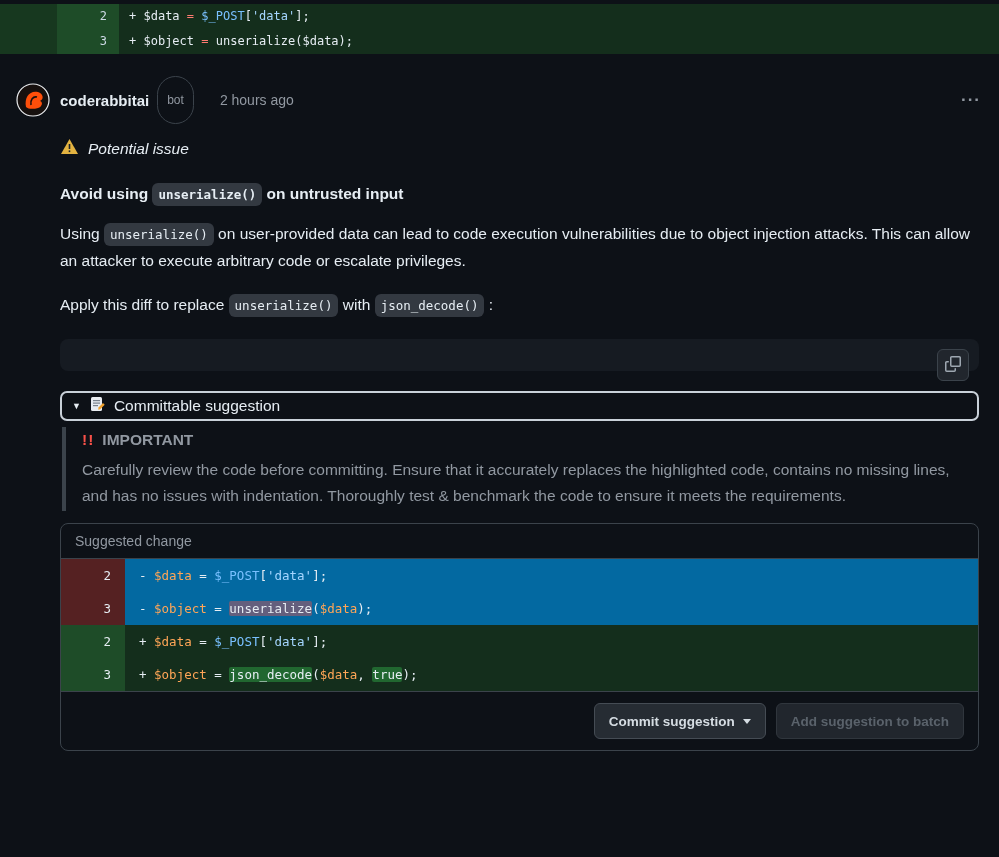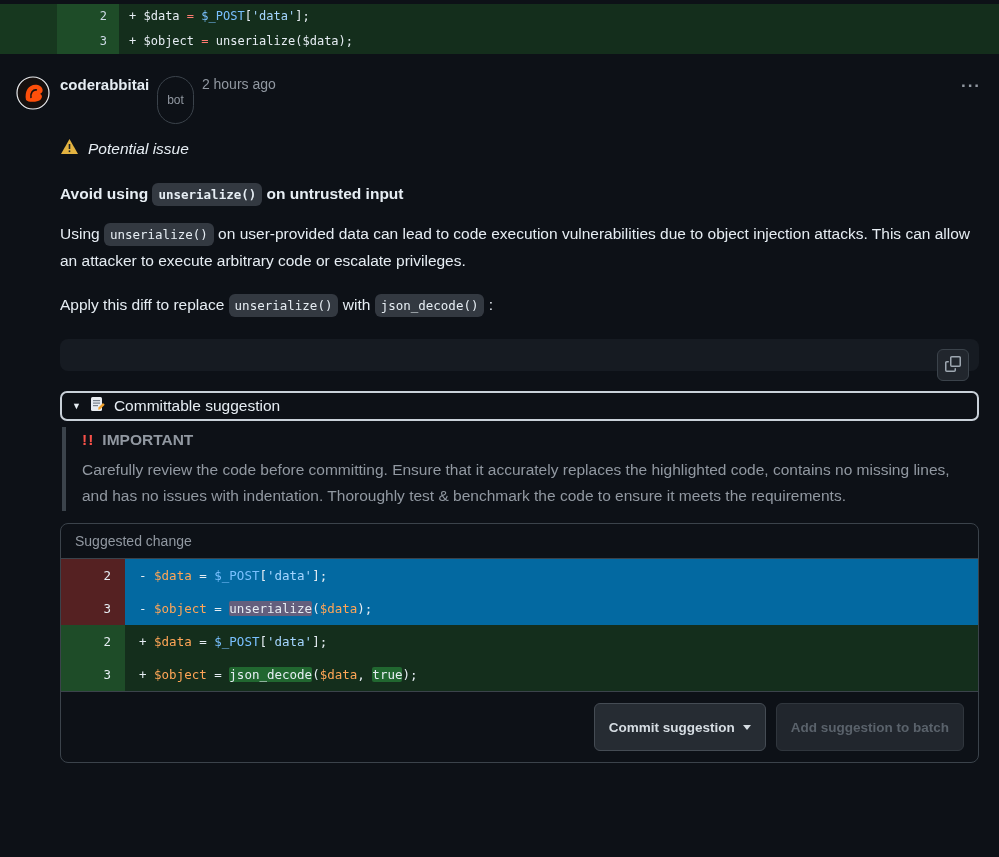--- a/index.html
+++ b/index.html
@@ -10,25 +10,25 @@
     font-family:"Liberation Sans",sans-serif;font-size:15.5px;
   }
   
   .top-diff{padding-top:4px}
   .td-row{display:flex;height:25px;font-family:"DejaVu Sans Mono",monospace;font-size:12px}
   .td-gut1{width:57px;background:#17381f}
   .td-gut2{width:62px;background:#1e4c28;color:#cdd9e5;text-align:right;padding-right:12px;line-height:25px}
   .td-code{flex:1;background:#142e1c;padding-left:10px;line-height:25px;white-space:pre}
   .sign{color:#e6edf3}
   
-  .c-header{display:flex;padding:22px 18px 0 16px}
+  .c-header{display:flex;align-items:center;padding:22px 18px 0 16px}
   .avatar{width:34px;height:34px;margin-right:10px;flex:none;cursor:pointer}
   .author{font-weight:700;font-size:15px;cursor:pointer}
   .badge{margin-left:8px;border:1px solid #3b434b;border-radius:2em;padding:16px 9px;font-size:12px;color:#9198a1}
-  .time{margin-left:8px;color:#9198a1;font-size:14px;cursor:pointer}
+  .time{margin-left:26px;color:#9198a1;font-size:14px;cursor:pointer}
   .kebab{margin-left:auto;color:#9198a1;font-size:17px;font-weight:700;letter-spacing:1px;cursor:pointer}
   
   .c-body{padding:0 20px 0 60px}
   .warning{display:flex;align-items:center;gap:9px;margin-top:14px;font-style:italic}
   .heading{margin-top:26px;font-weight:700}
   .chip{background:rgba(110,118,129,.4);border-radius:6px;padding:4px 6px;
         font-family:"DejaVu Sans Mono",monospace;font-size:12.5px;font-weight:inherit;white-space:nowrap}
   .para{margin:18px 0 0;line-height:26px;max-width:930px}
   
   .code-block{position:relative;margin-top:20px;background:#161b22;border-radius:8px;padding:16px;
@@ -53,21 +53,21 @@
   .sugg{margin-top:12px;border:1px solid #3b434b;border-radius:8px;overflow:hidden;background:#0d1117}
   .sugg-header{padding:9px 14px;color:#9198a1;font-size:14px;border-bottom:1px solid #3b434b}
   .sg-row{display:flex;height:33px;font-family:"DejaVu Sans Mono",monospace;font-size:12.5px}
   .sg-gut{width:64px;flex:none;text-align:right;padding-right:14px;line-height:33px;color:#e6edf3}
   .sg-code{flex:1;line-height:33px;white-space:pre;padding-left:14px}
   .sg-del .sg-gut{background:#552122}
   .sg-del .sg-code{background:#0369a1}
   .sg-add .sg-gut{background:#1e4c28}
   .sg-add .sg-code{background:#142e1c}
   .sugg-footer{border-top:1px solid #3b434b;padding:11px 14px;display:flex;justify-content:flex-end;gap:10px}
-  .btn{height:48px;border-radius:6px;font-family:"Liberation Sans",sans-serif;font-size:13.5px;font-weight:600;
+  .btn{height:36px;border-radius:6px;font-family:"Liberation Sans",sans-serif;font-size:13.5px;font-weight:600;
        display:flex;align-items:center;gap:8px;padding:0 14px;cursor:pointer}
   .commit{background:#262c33;border:1px solid #454c54;color:#d6dde3}
   .batch{background:#21262d;border:1px solid #30363d;color:#5a626b}
   .caret{width:0;height:0;border-left:4px solid transparent;border-right:4px solid transparent;border-top:5px solid #d6dde3}
   
   .tok-pl{color:#e6edf3}
   .tok-pv{color:#e6edf3}
   .tok-op{color:#ff7b72}
   .tok-sg{color:#79c0ff}
   .tok-st{color:#a5d6ff}

